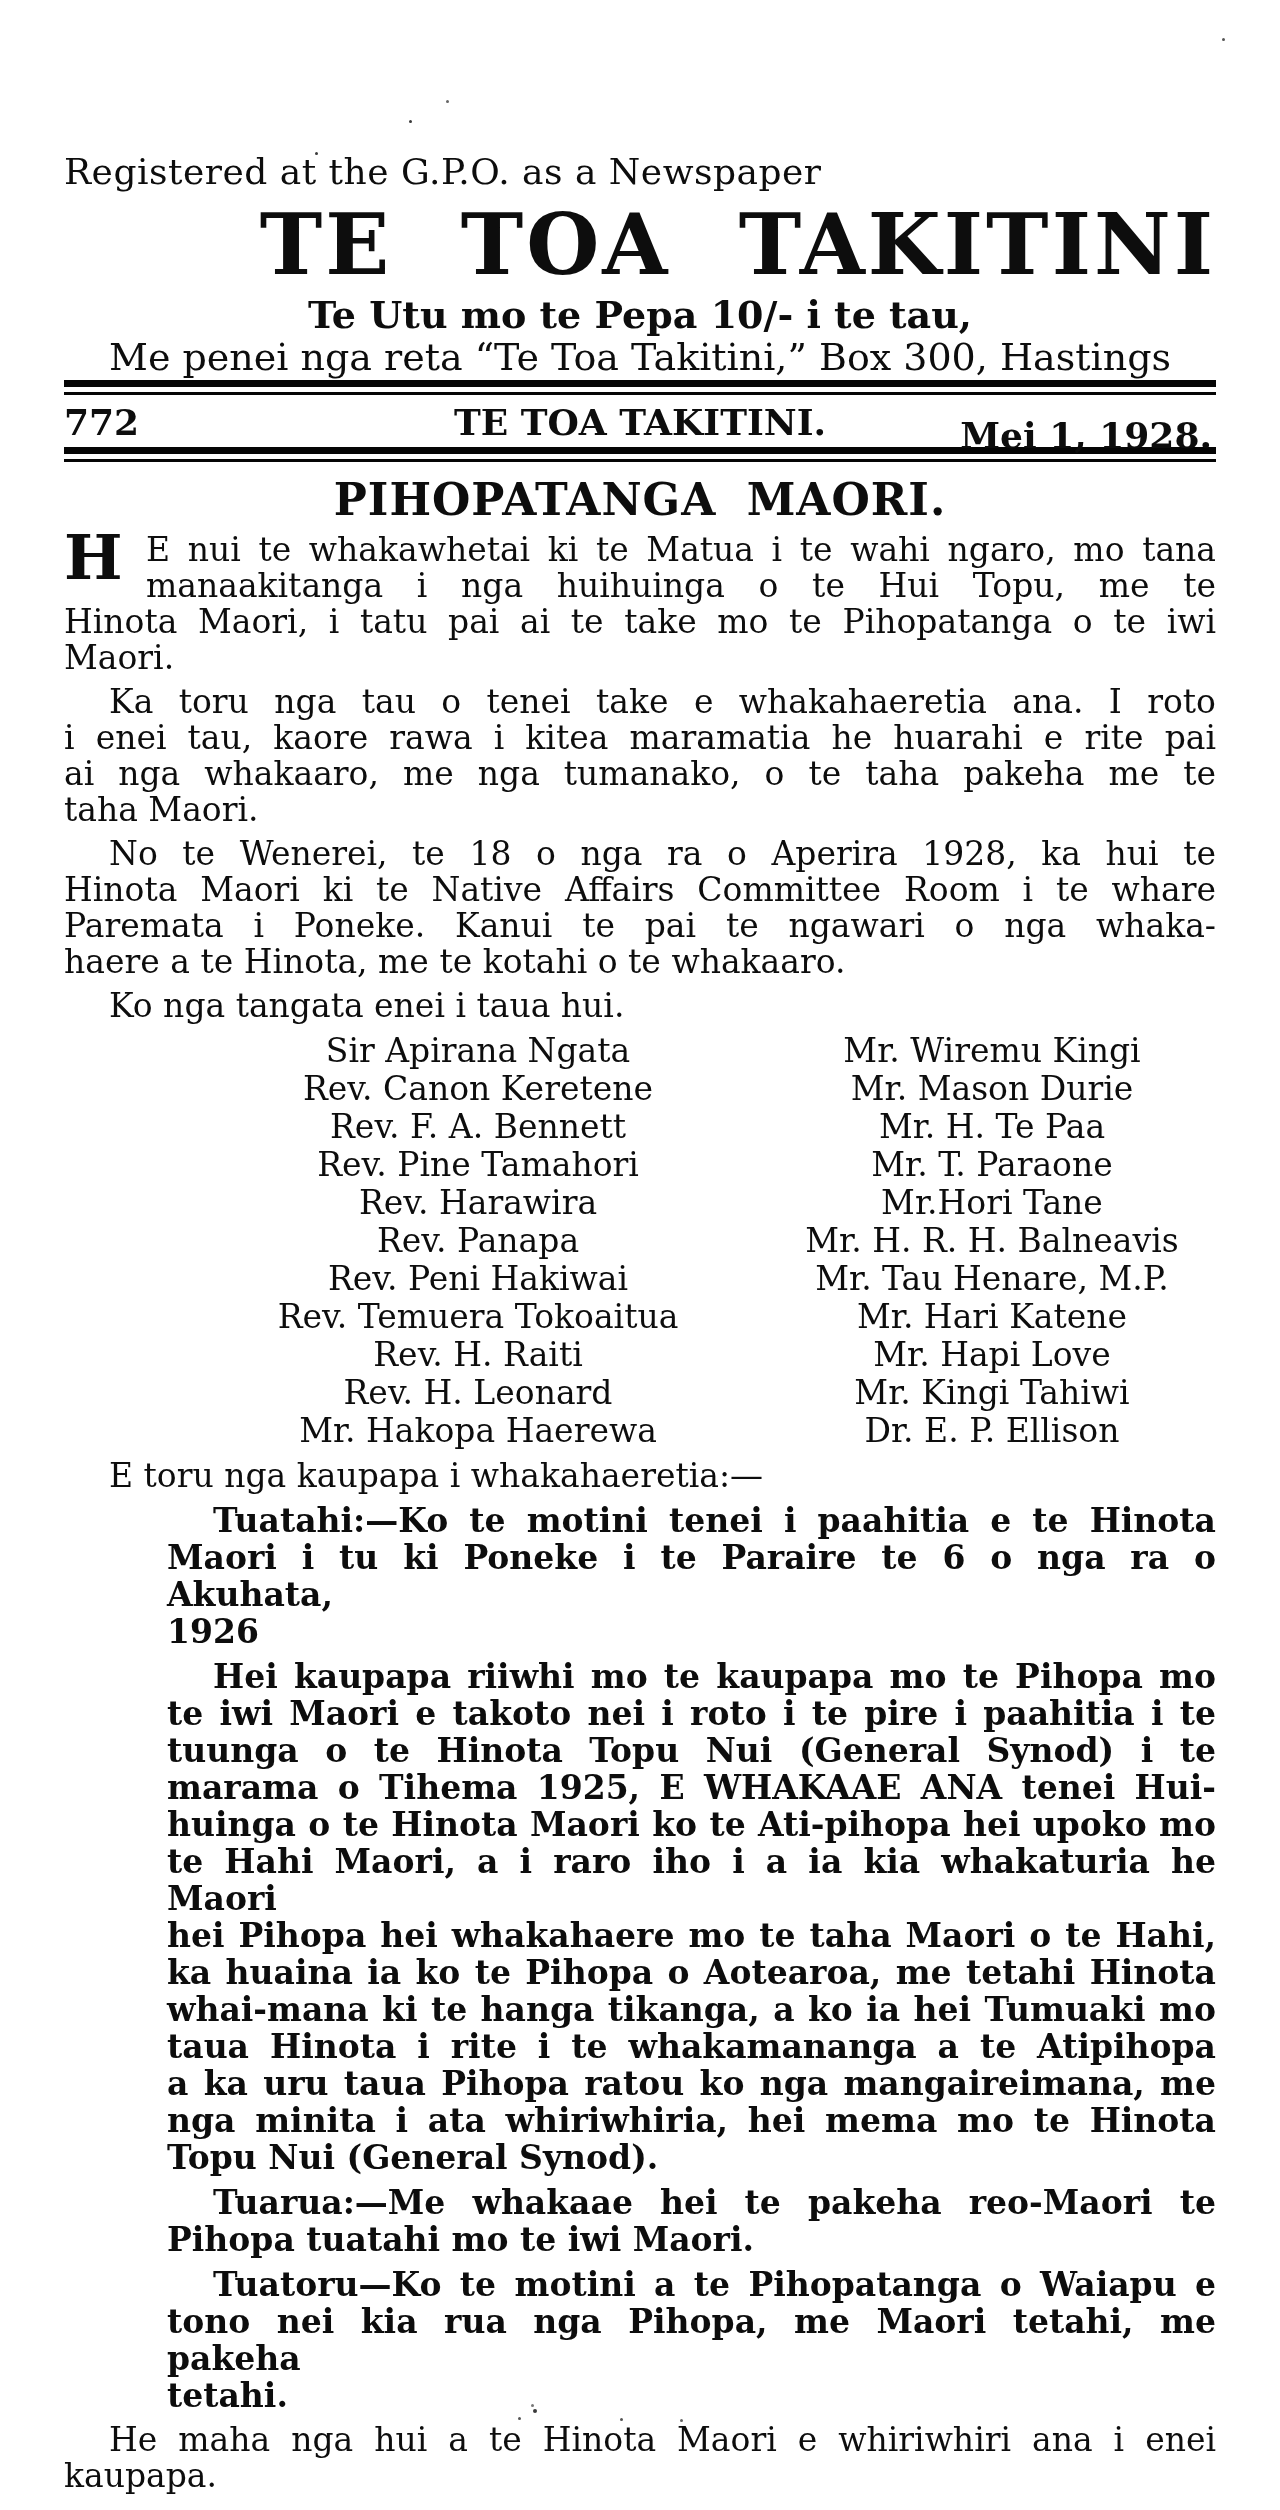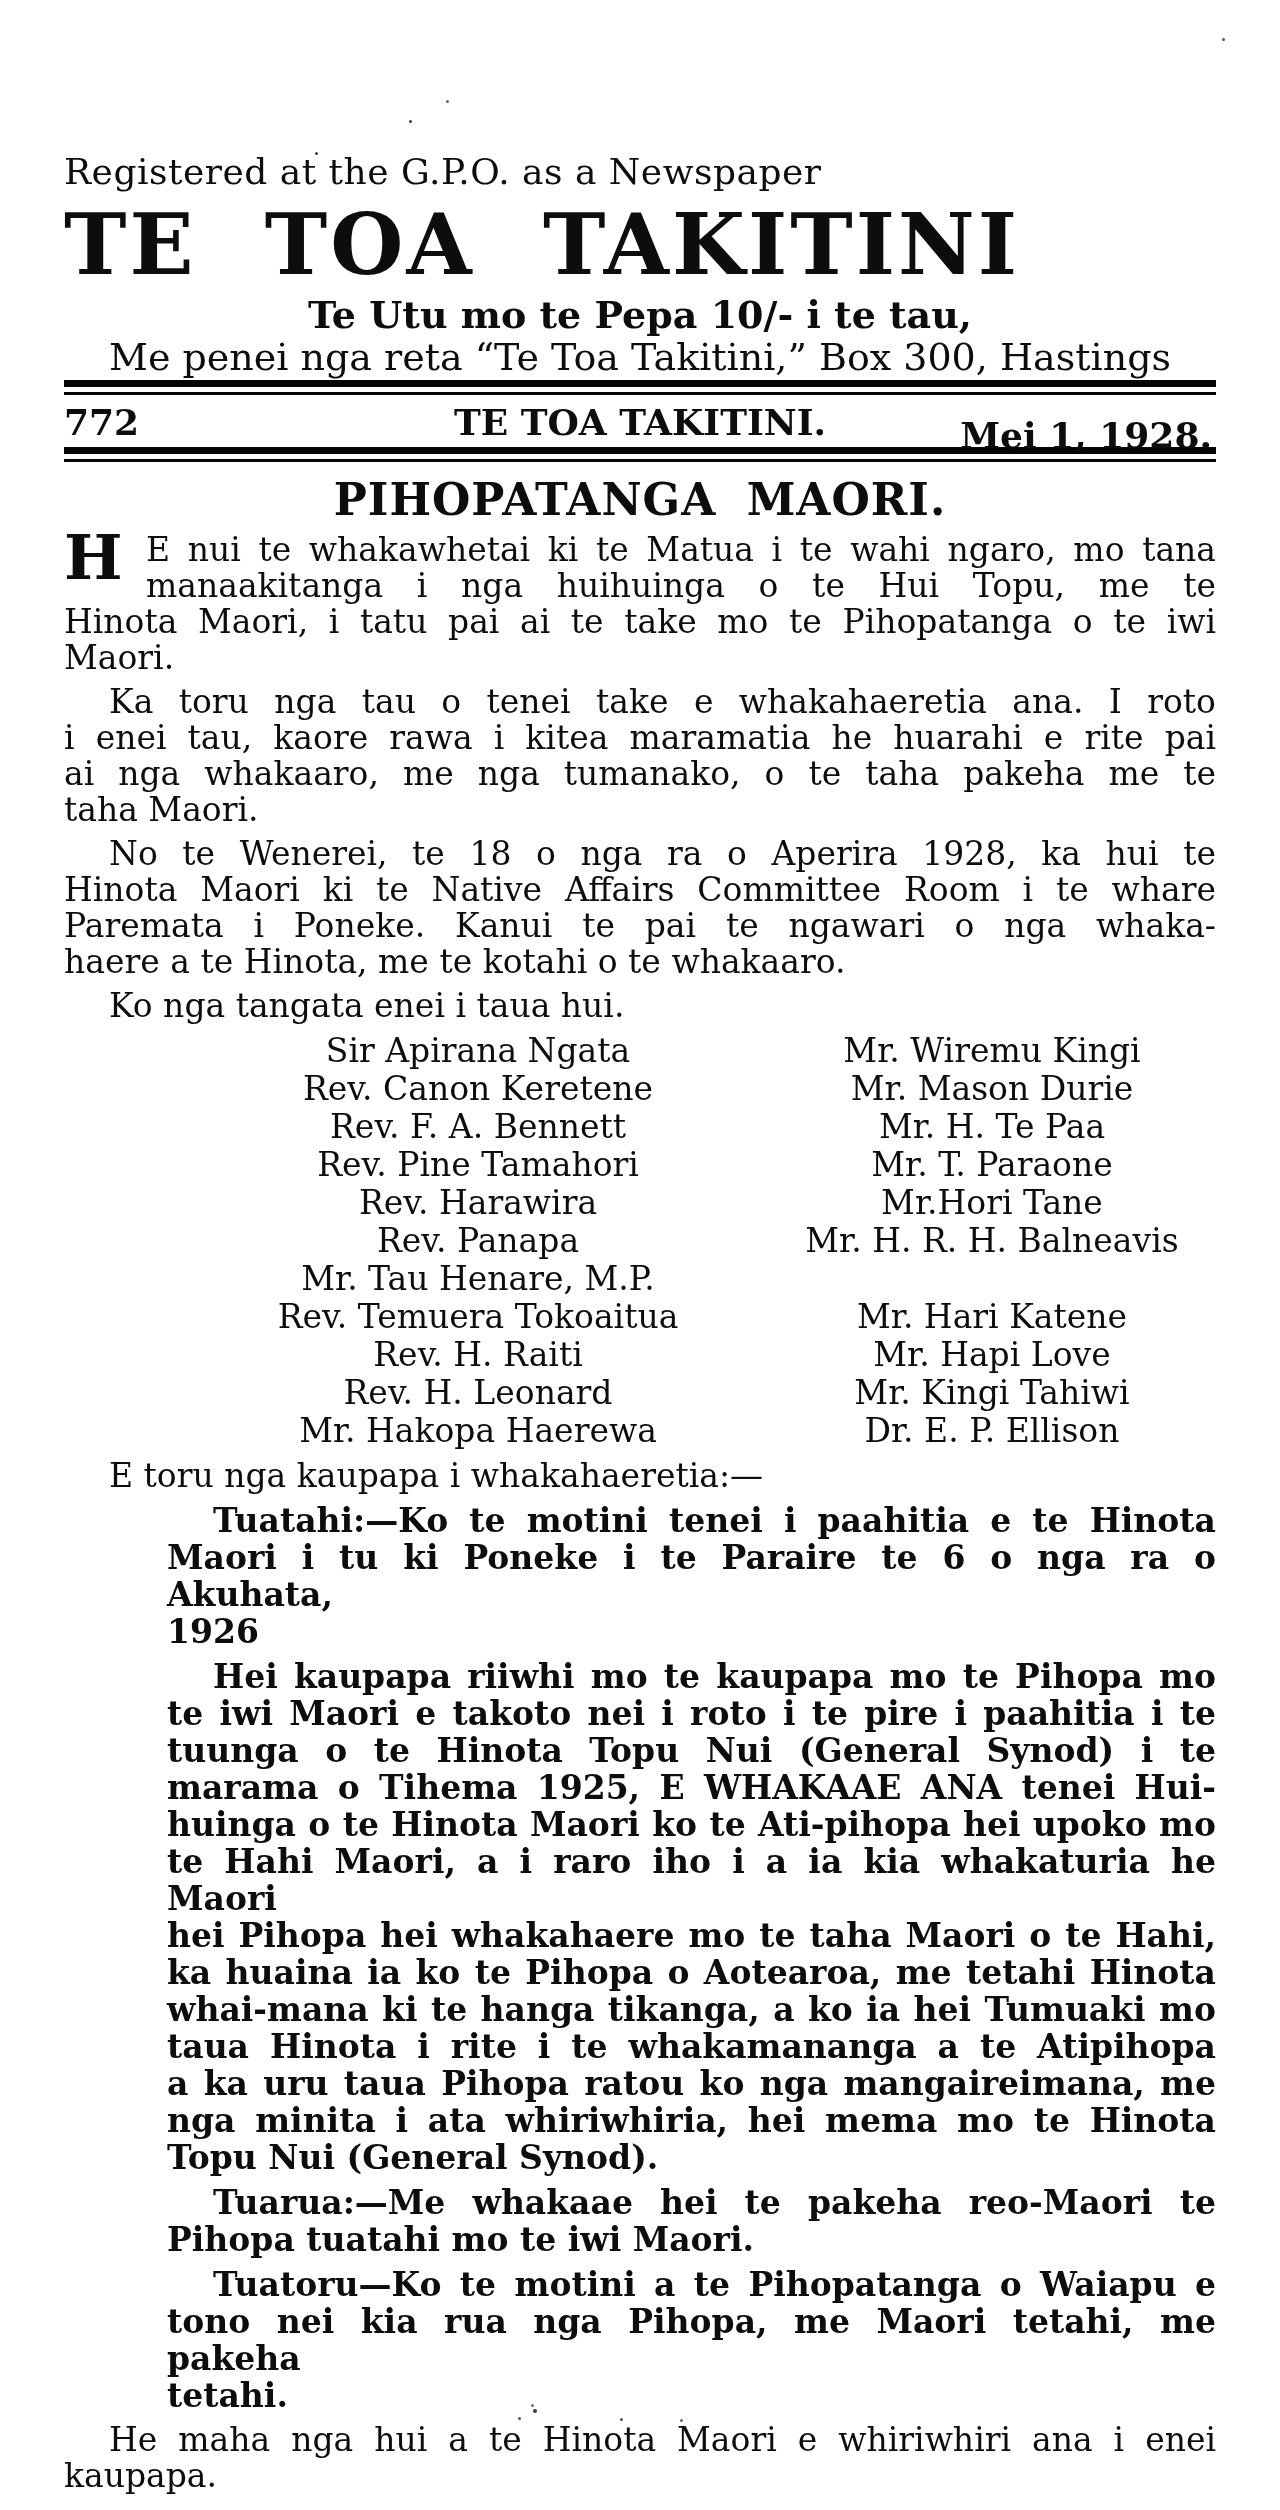--- a/index.html
+++ b/index.html
@@ -14,21 +14,21 @@
     box-sizing:border-box;
     padding:152px 64px 0 64px;
   }
   
   .registered{
     font-size:36px;line-height:40px;
     letter-spacing:0.5px;
   }
   .masthead{
     margin:10px 0 0 0;
-    text-align:left;
+    text-align:right;
     font-size:84px;line-height:86px;
     font-weight:700;
     letter-spacing:3px;
     word-spacing:36px;
     white-space:nowrap;
   }
   .sub1{margin-top:6px;text-align:center;font-size:38px;line-height:42px;font-weight:700;}
   .sub2{text-align:center;font-size:38px;line-height:42px;font-weight:400;white-space:nowrap;}
   
   .rule-double{
@@ -160,20 +160,21 @@
           </div>
           <div class="attendee-row">
             <span class="col-left">Rev. Harawira</span>
             <span class="col-right">Mr.Hori Tane</span>
           </div>
           <div class="attendee-row">
             <span class="col-left">Rev. Panapa</span>
             <span class="col-right">Mr. H. R. H. Balneavis</span>
           </div>
           <div class="attendee-row">
+            <span class="col-left">Rev. Peni Hakiwai</span>
             <span class="col-right">Mr. Tau Henare, M.P.</span>
           </div>
           <div class="attendee-row">
             <span class="col-left">Rev. Temuera Tokoaitua</span>
             <span class="col-right">Mr. Hari Katene</span>
           </div>
           <div class="attendee-row">
             <span class="col-left">Rev. H. Raiti</span>
             <span class="col-right">Mr. Hapi Love</span>
           </div>

